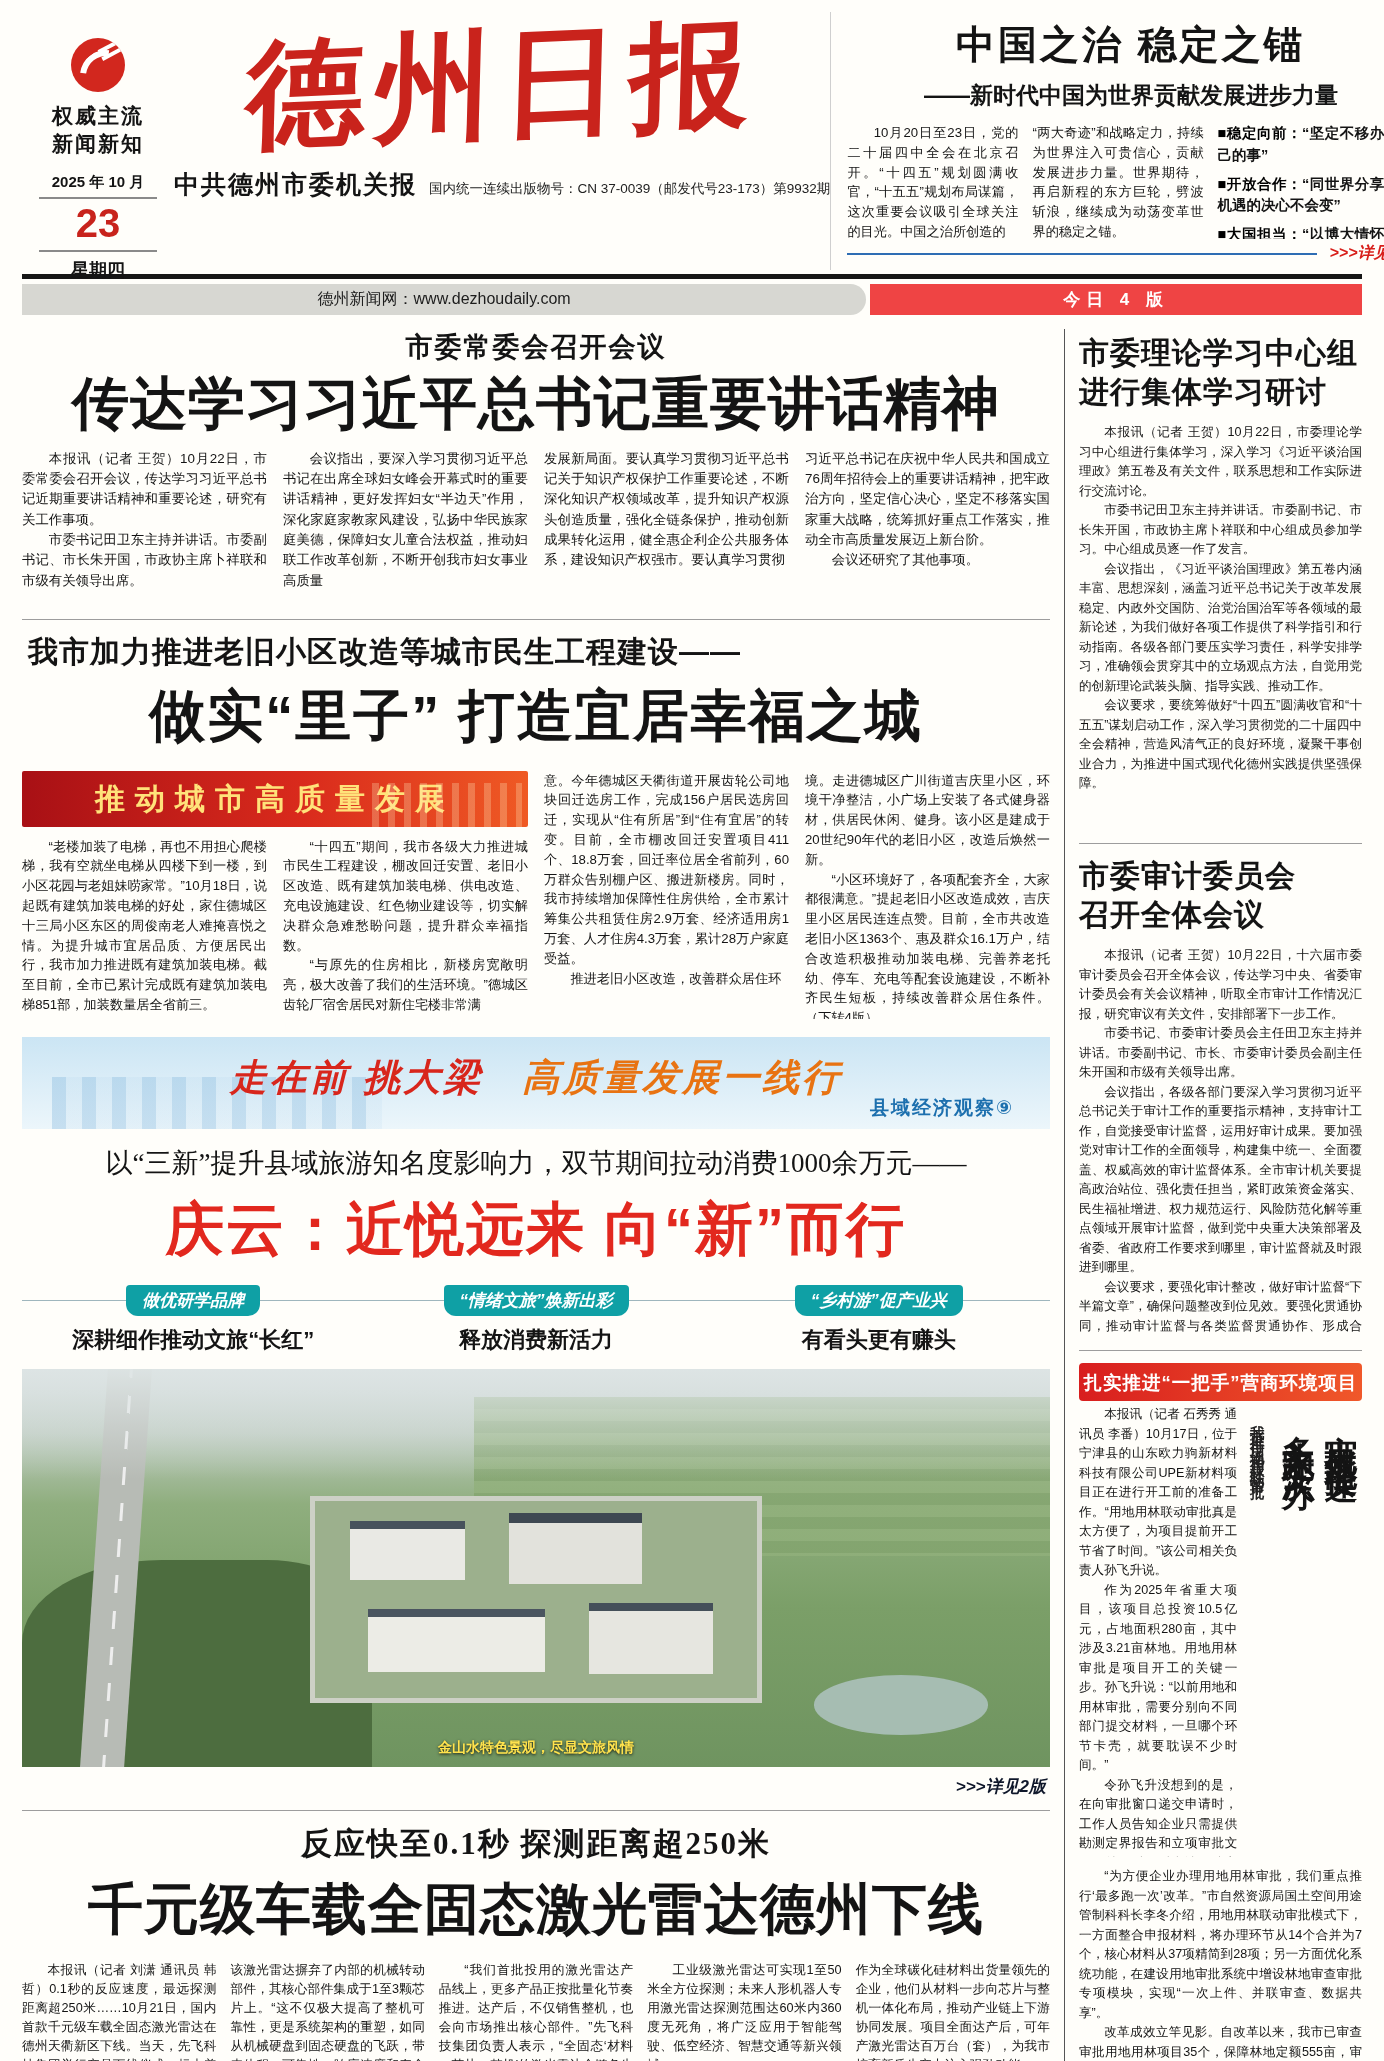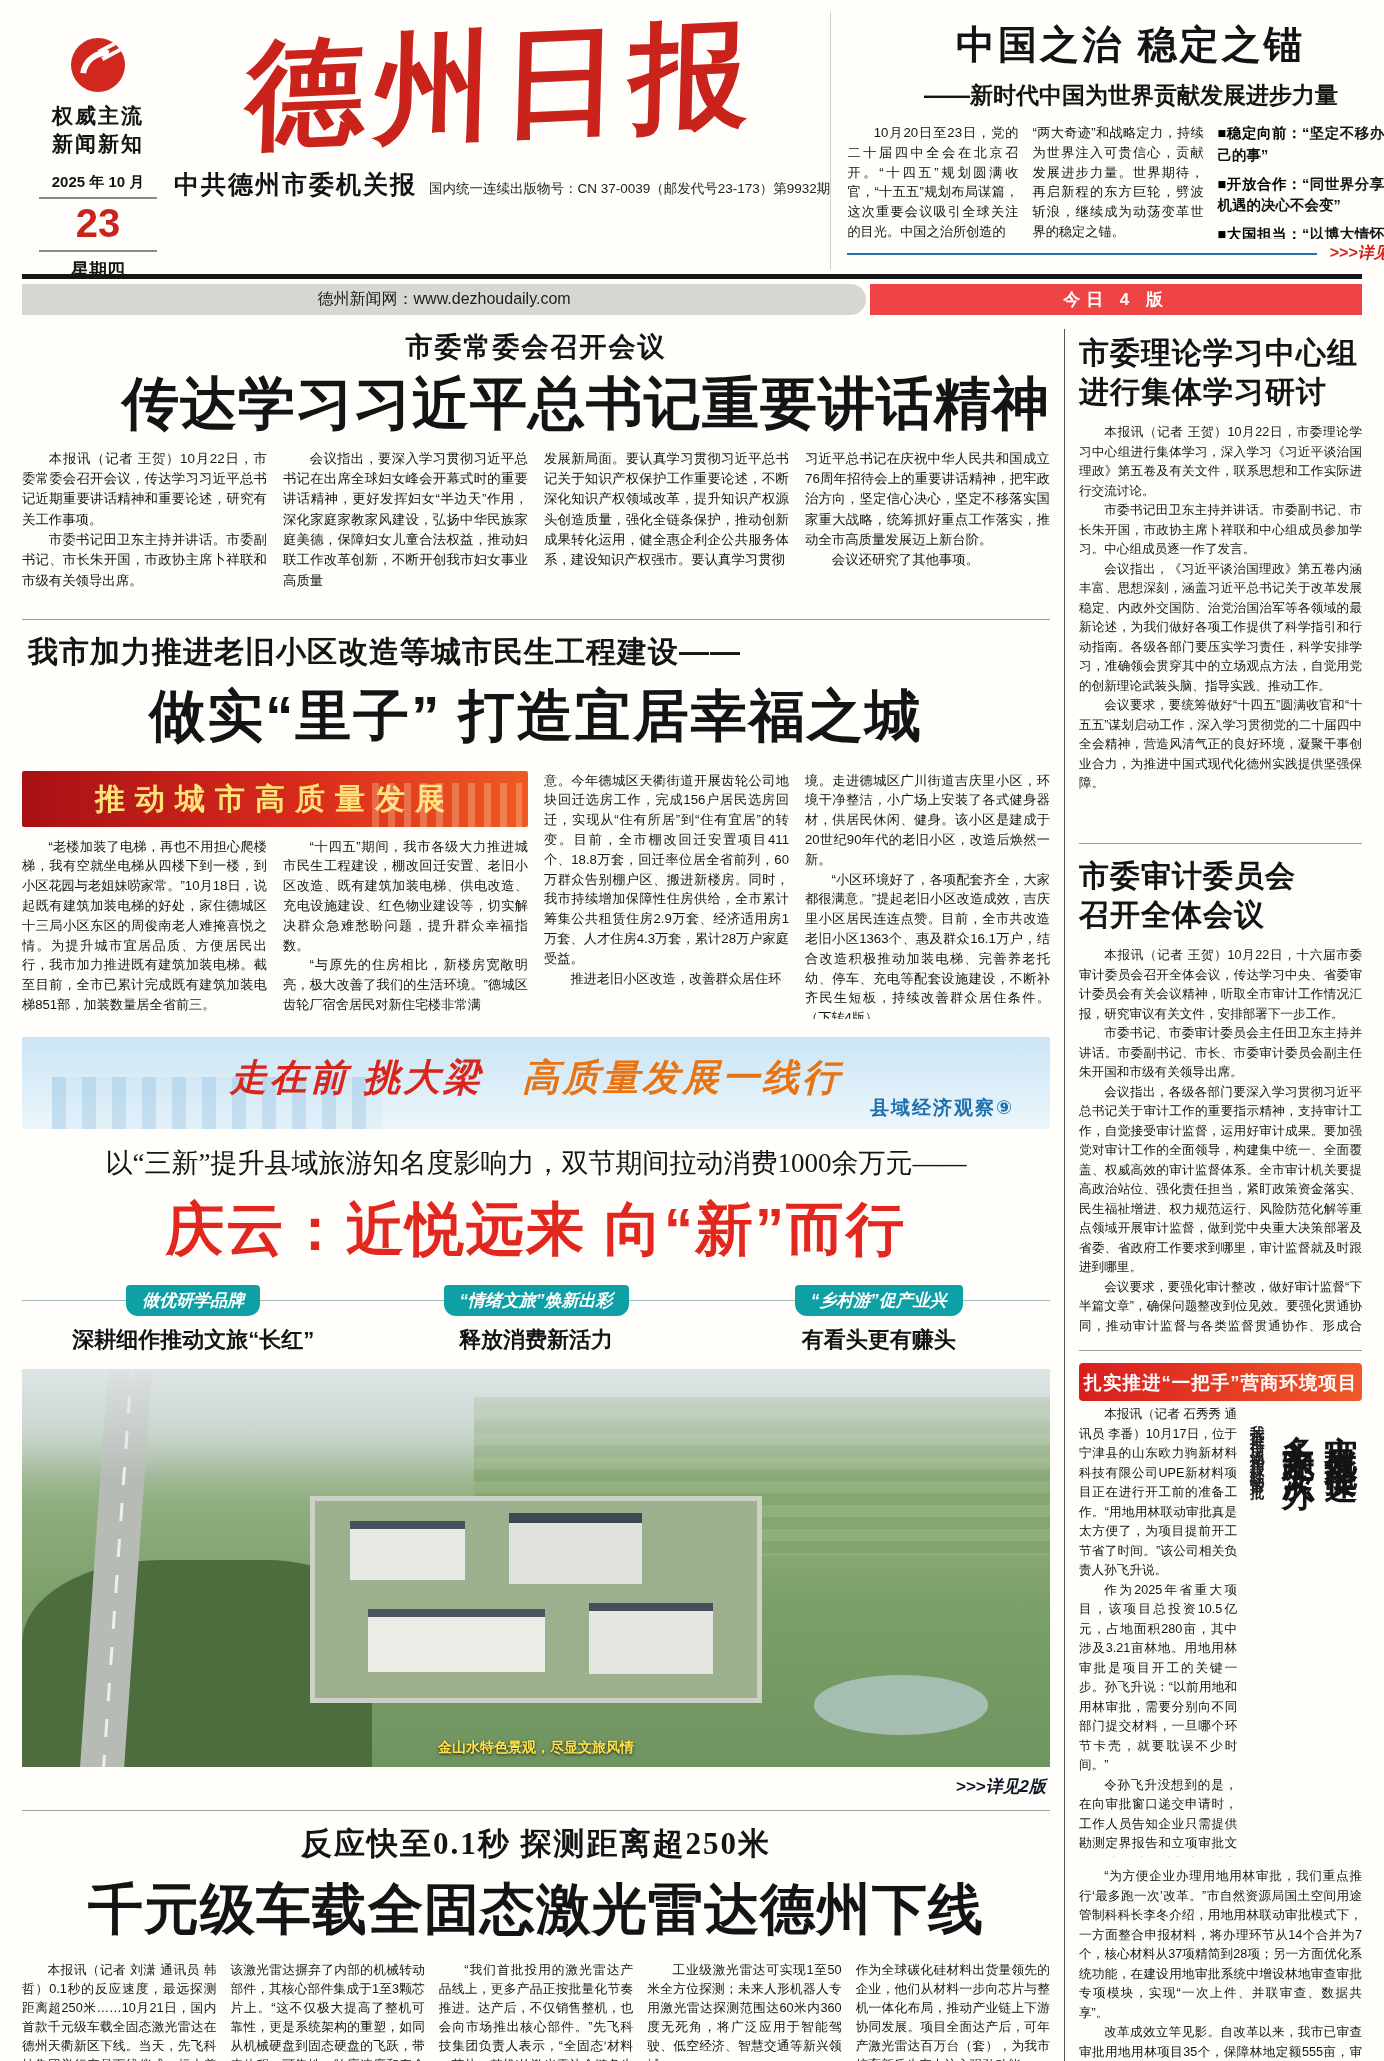--- a/index.html
+++ b/index.html
@@ -49,21 +49,21 @@
   .content { display:flex; margin-top:14px; }
   .main-col { width:1028px; flex:0 0 auto; }
   .side-col { flex:1; border-left:1px solid #555; margin-left:14px; padding-left:14px; }
 
   .h-rule { border-top:1px solid #9d9d9d; margin:12px 0; }
   p.body { margin:0; text-indent:2em; }
   p.noind { text-indent:0; }
 
   
   .kicker-a { text-align:center; font-size:27px; font-weight:700; letter-spacing:2px; }
-  .headline-a { text-align:right; font-size:57px; font-weight:900; letter-spacing:1px; line-height:1.08; margin:8px 0 14px; }
+  .headline-a { text-align:center; font-size:57px; font-weight:900; letter-spacing:1px; line-height:1.08; margin:8px 0 14px; }
   .cols4 { display:flex; gap:16px; font-size:13.4px; line-height:1.52; text-align:justify; height:158px; overflow:hidden; }
   .cols4 .col { flex:1; }
 
   
   .kicker-b { font-size:30px; font-weight:700; letter-spacing:1px; margin:6px 0 6px 6px; }
   .headline-b { text-align:center; font-size:56px; font-weight:900; letter-spacing:2px; margin-top:6px; }
   .byline { text-align:center; font-size:15px; color:#222; margin-top:12px; }
 
   
   .city { display:grid; grid-template-columns:repeat(4,1fr); grid-template-rows:66px auto; column-gap:16px; height:248px; overflow:hidden; margin-top:16px; font-size:13.2px; line-height:1.5; text-align:justify; }

